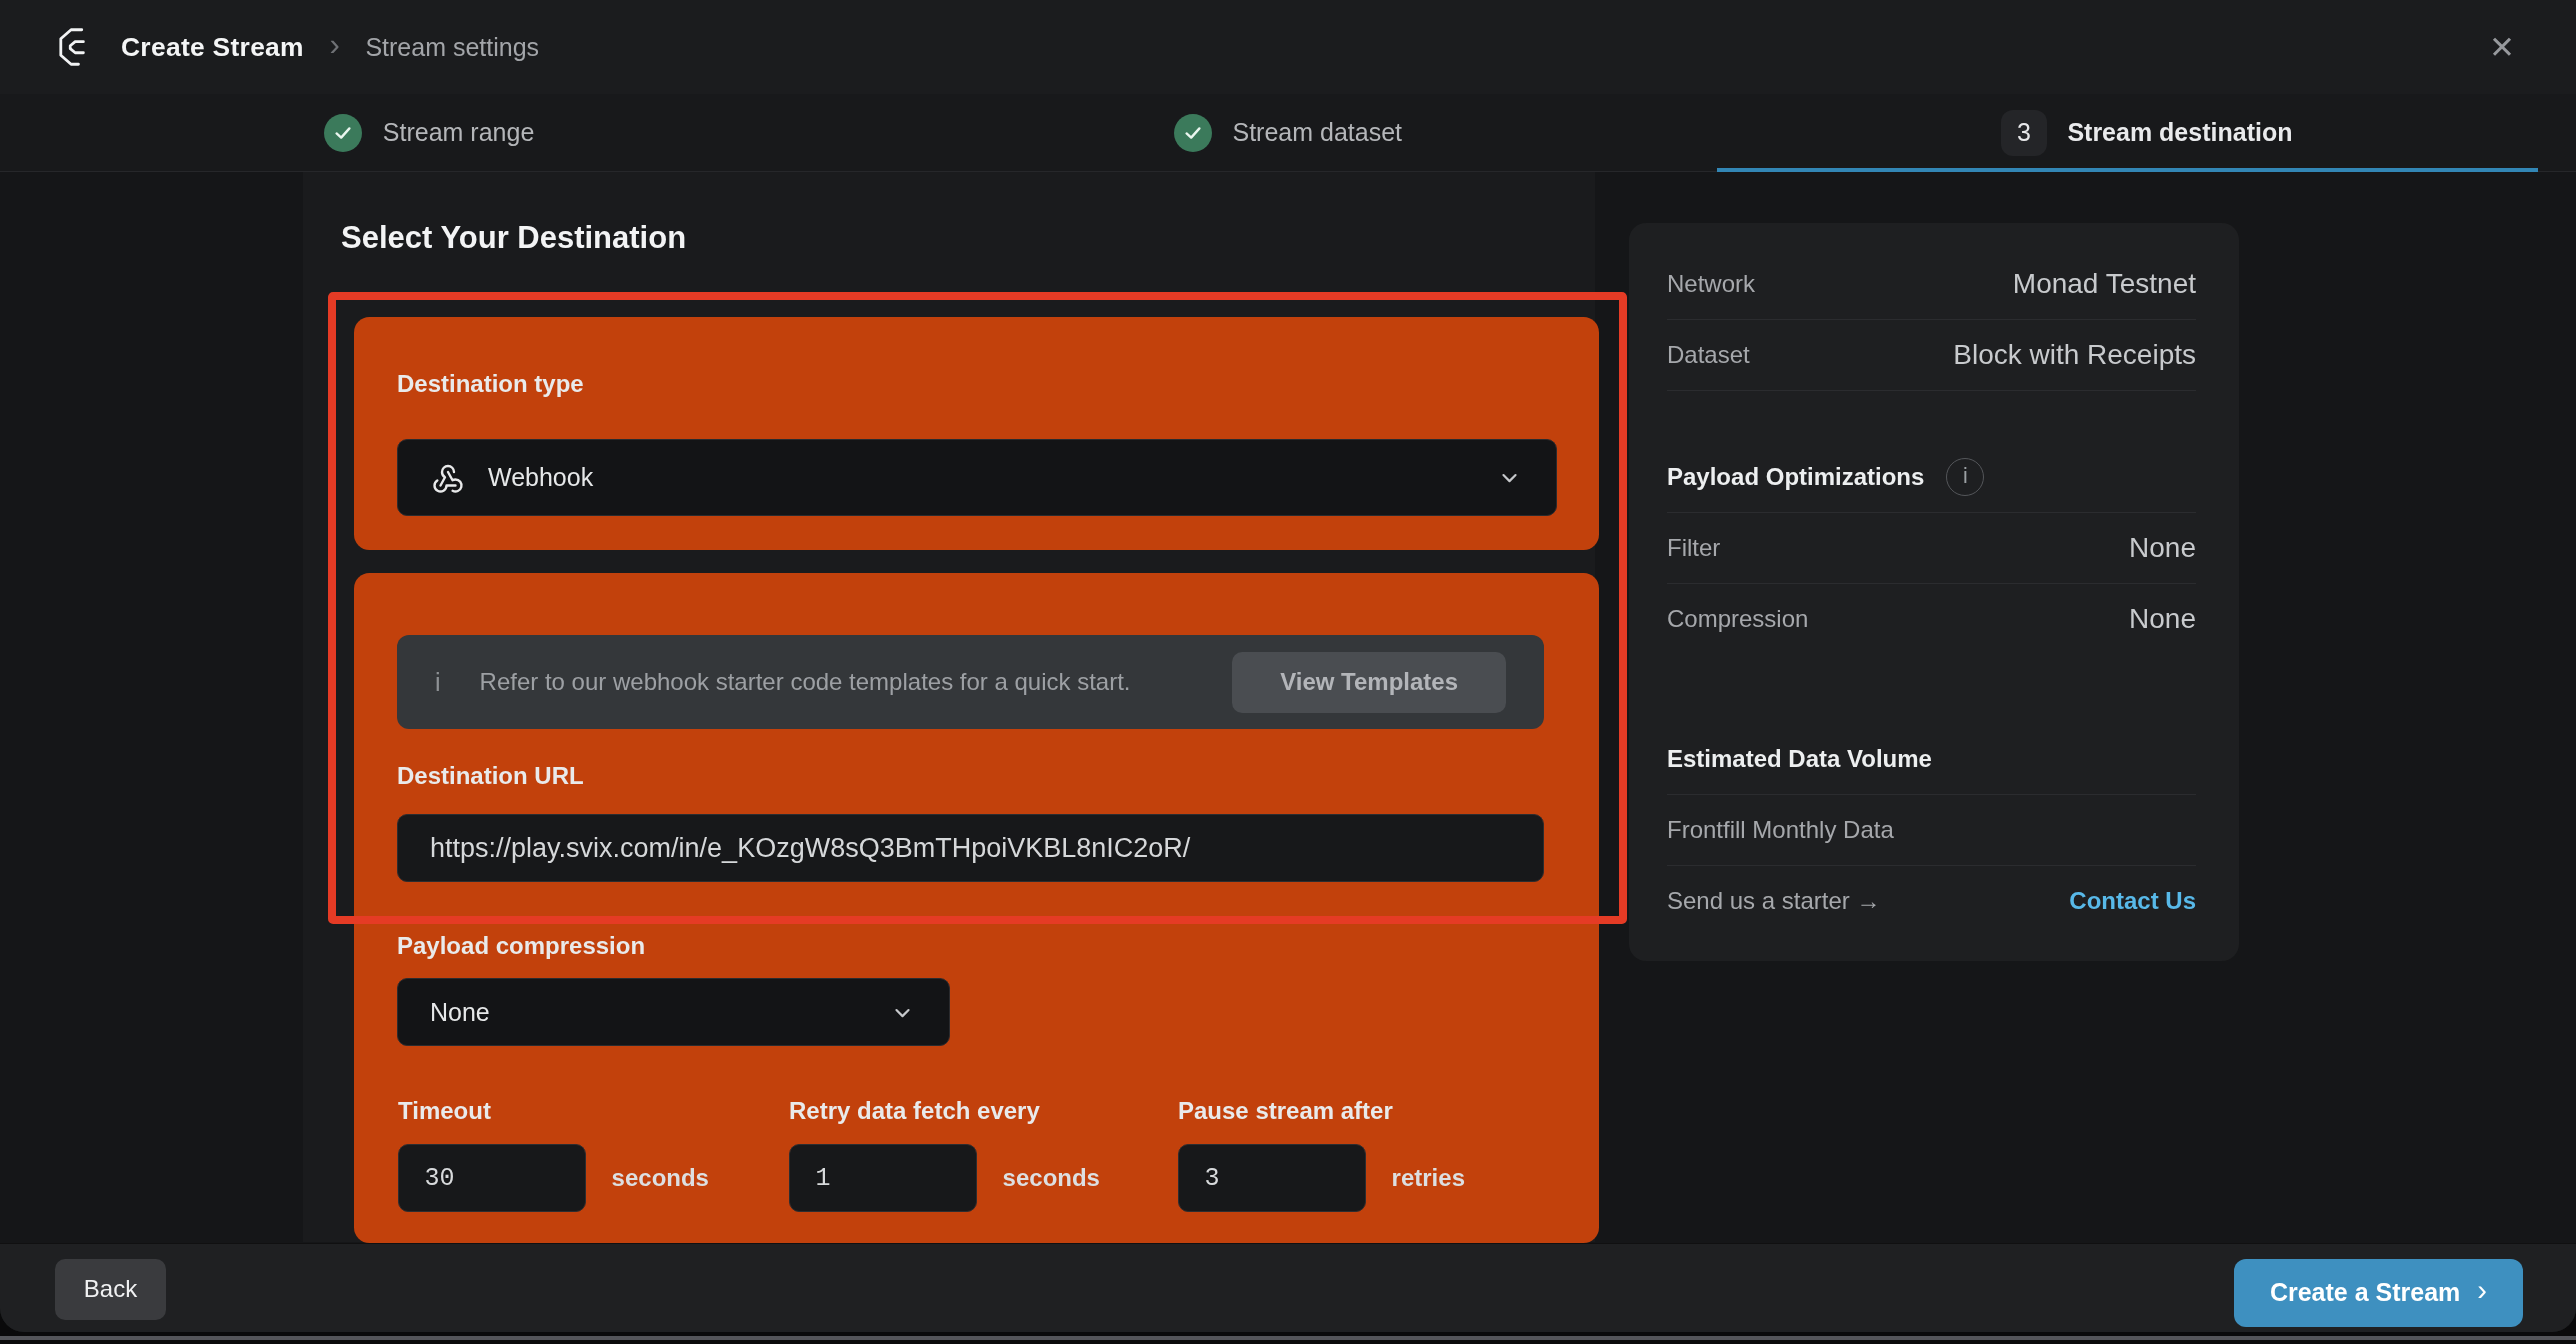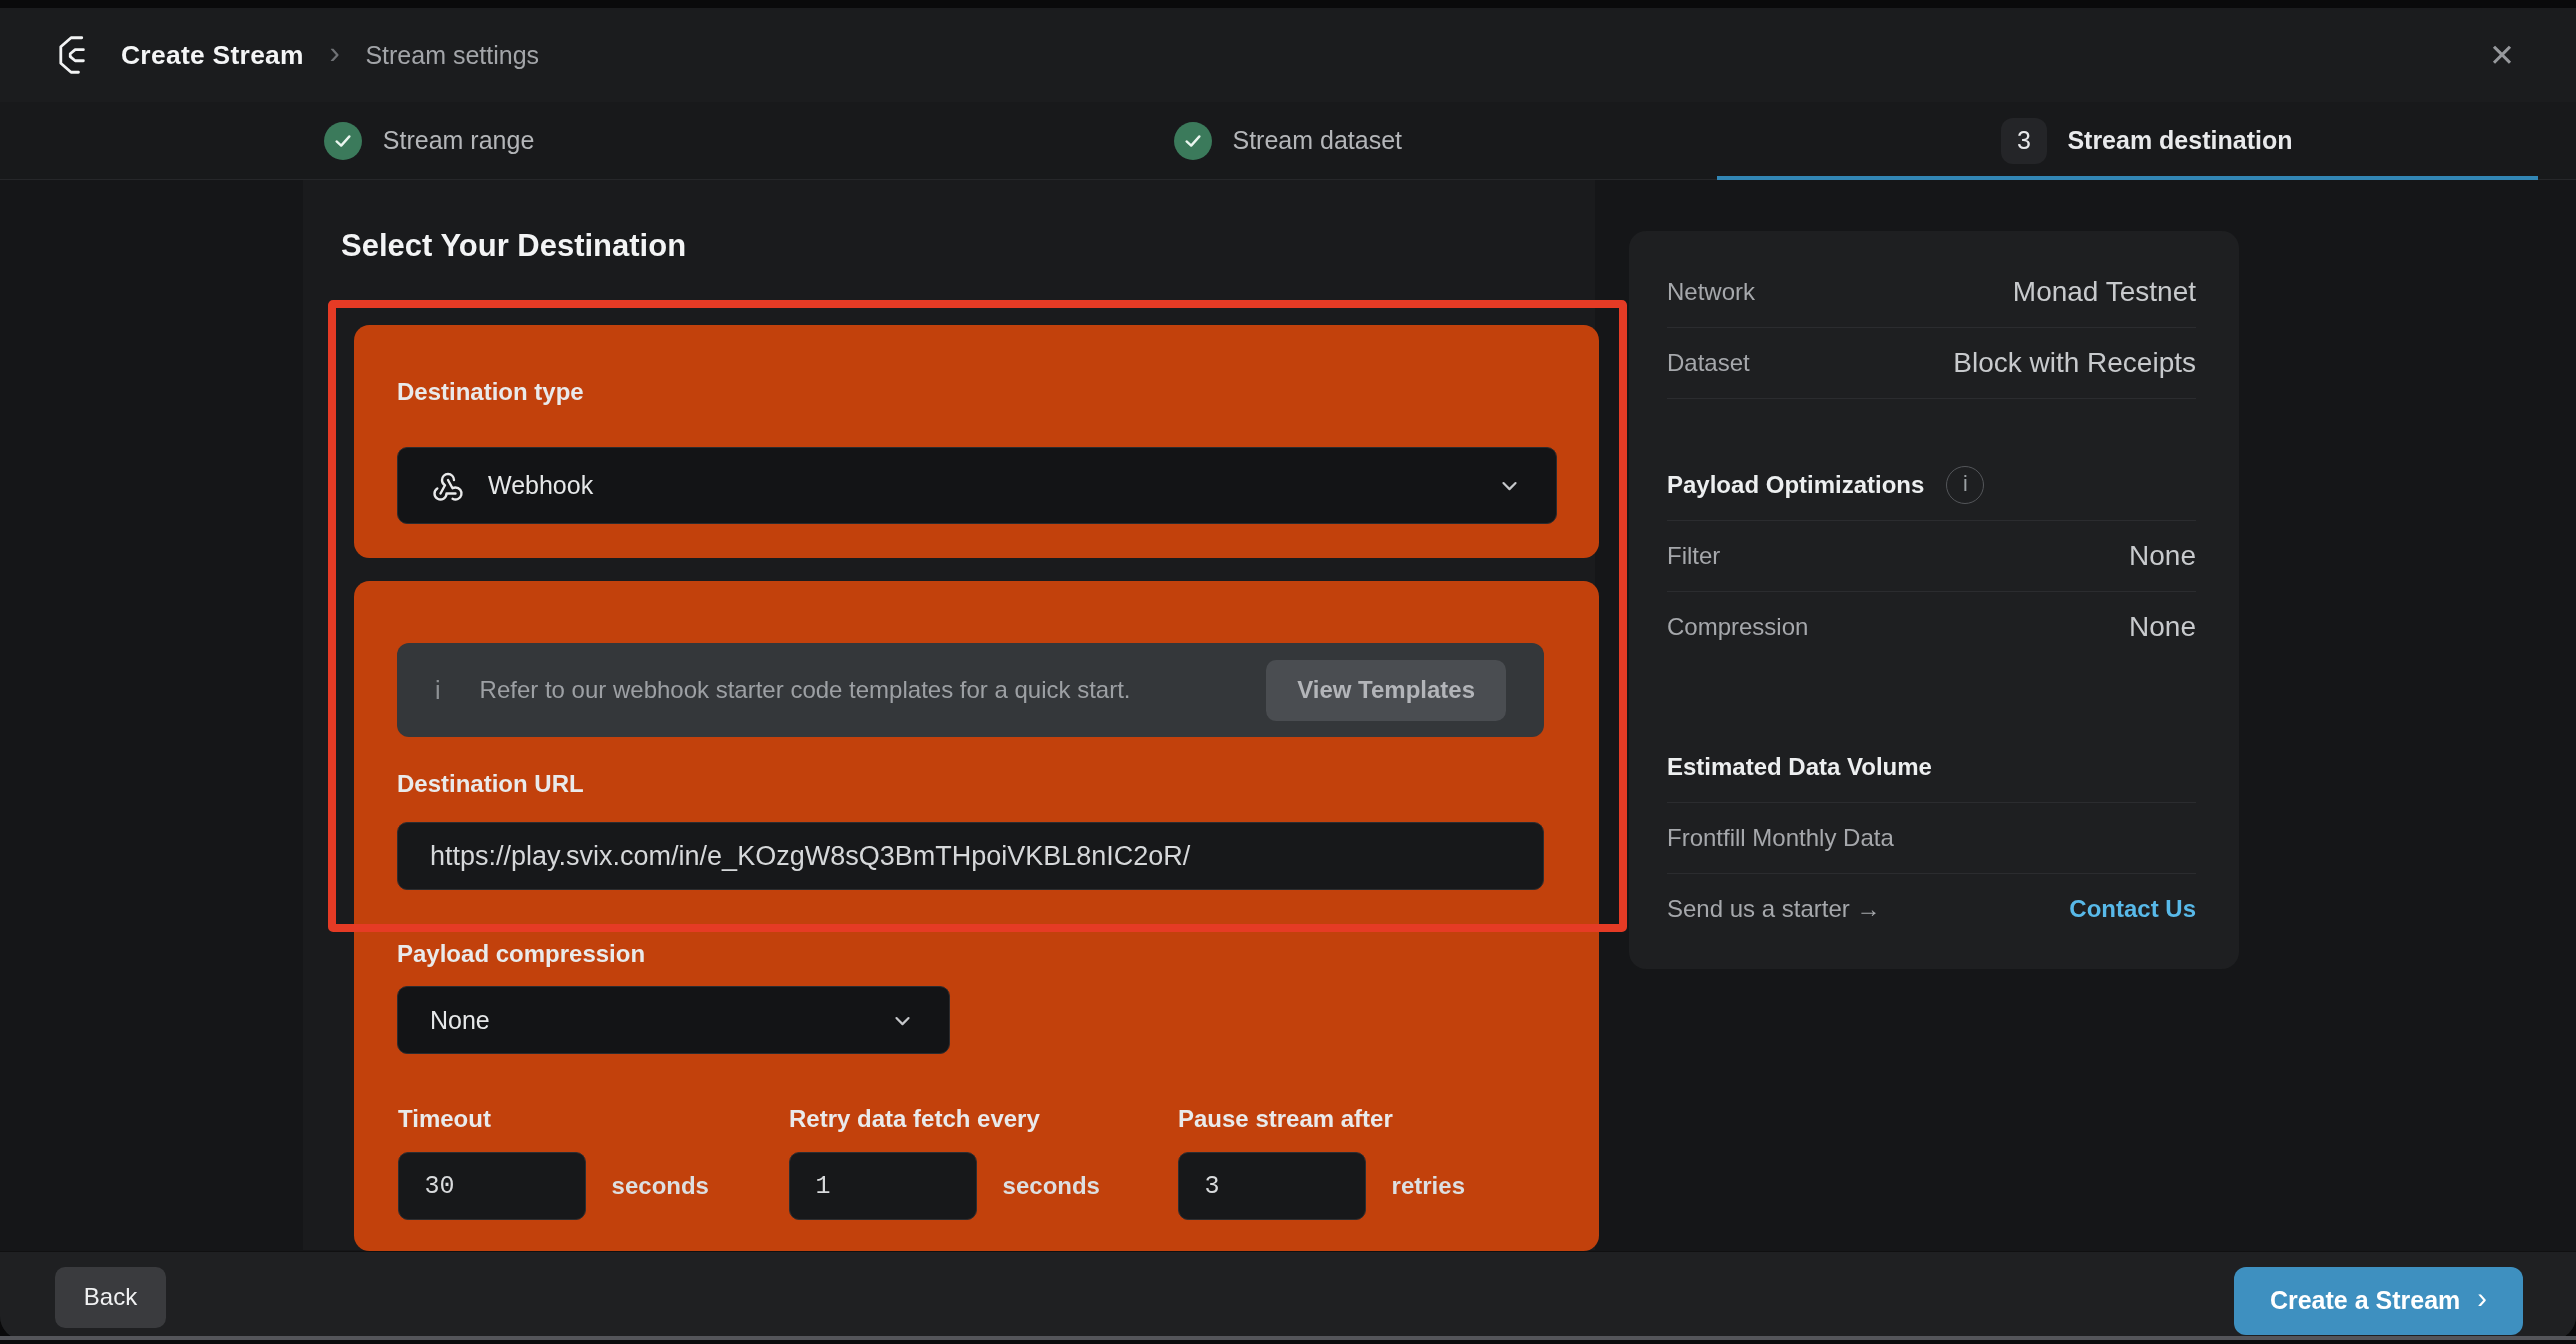--- a/index.html
+++ b/index.html
@@ -1,17 +1,17 @@
 <!DOCTYPE html>
 <html style="font-size:13.6px"><head>
 <meta charset="utf-8">
 <style>
   * { box-sizing: border-box; margin: 0; padding: 0; }
   html,body { width:2576px; height:1344px; background:#0a0a0b; font-family:"Liberation Sans", sans-serif; overflow:hidden; }
-  .window { position:absolute; top:0; left:0; width:2576px; height:1332px; background:#151618; border-radius:0 0 24px 24px; overflow:hidden;margin-top:8px; }
+  .window { position:absolute; top:0; left:0; width:2576px; height:1332px; background:#151618; border-radius:0 0 24px 24px; overflow:hidden; }
   .bottom-line { position:absolute; top:1336px; left:0; right:0; height:4.3px; background:#54555a; }
 
   
   .header { position:absolute; top:0; left:0; width:100%; height:94px; background:#1b1c1e; display:flex; align-items:center; padding:0 53px; }
   .logo { width:46px; height:46px; flex:0 0 auto; }
   .header-title { margin-left:22px; font-size:26.4px; font-weight:700; color:#f4f5f6; letter-spacing:0.3px; }
   .crumb-sep { margin:0 25.6px; font-size:31px; color:#6f7175; line-height:1; padding-bottom:5.1px; }
   .crumb { font-size:25px; color:#a3a5a9; }
   .close-x { position:absolute; right:61px; top:50%; transform:translateY(-50%); font-size:31px; color:#97999d; cursor:pointer; line-height:1; }
 
@@ -39,21 +39,21 @@
   .select .sel-text { font-size:25px; color:#e6e8e9; }
   .chev { margin-left:auto; flex:0 0 auto; }
 
   .c1-label { position:absolute; left:43px; top:53px; }
   .c1-select { position:absolute; left:43px; top:122px; width:1160px; height:77px; }
   .c1-select .sel-text { margin-left:22px; }
 
   .banner { position:absolute; left:43px; top:62px; width:1147px; height:94px; background:#34373a; border-radius:12px; display:flex; align-items:center; padding:0 38px; }
   .banner-i { font-size:25px; color:#8e9195; font-style:normal; }
   .banner-text { margin-left:39px; font-size:24px; color:#9da0a4; }
-  .tpl-btn { margin-left:auto; height:61px; padding:0 31px; background:#4a4d51; border:none; border-radius:10.2px; color:#b3b5b9; font-size:24px; font-weight:600; font-family:inherit; cursor:pointer; }
+  .tpl-btn { margin-left:auto; height:61px; padding:0 48px; background:#4a4d51; border:none; border-radius:10.2px; color:#b3b5b9; font-size:24px; font-weight:600; font-family:inherit; cursor:pointer; }
 
   .c2-url-label { position:absolute; left:43px; top:189px; }
   .url-input { position:absolute; left:43px; top:241px; width:1147px; height:68px; background:#17181a; border:1.7px solid #2b2c2f; border-radius:10.2px; color:#d6d8da; font-size:27px; font-family:inherit; padding:8px 32px; outline:none; }
   .c2-comp-label { position:absolute; left:43px; top:359px; }
   .comp-select { position:absolute; left:43px; top:405px; width:553px; height:68px; }
 
   .tfield { position:absolute; top:524px; }
   .tfield .field-label { margin-bottom:19px; }
   .trow { display:flex; align-items:center; }
   .num-input { width:188px; height:68px; background:#17181a; border:1.7px solid #2c2d30; border-radius:10.2px; color:#d8dadc; font-size:25px; font-family:Liberation Mono, monospace; padding:0 25.6px; outline:none; }

